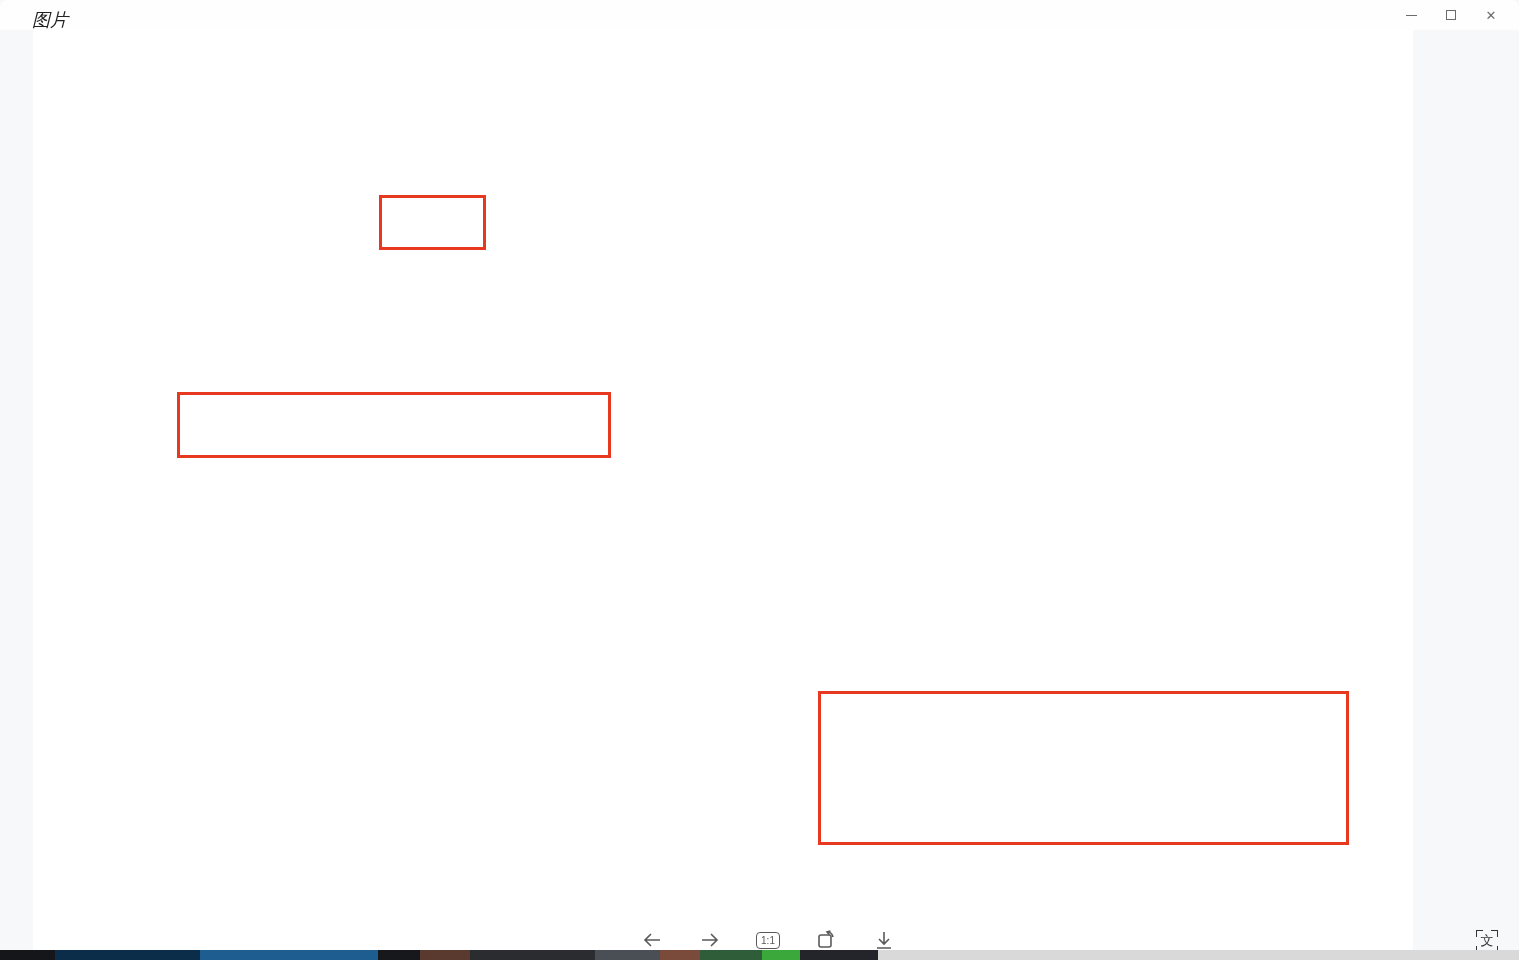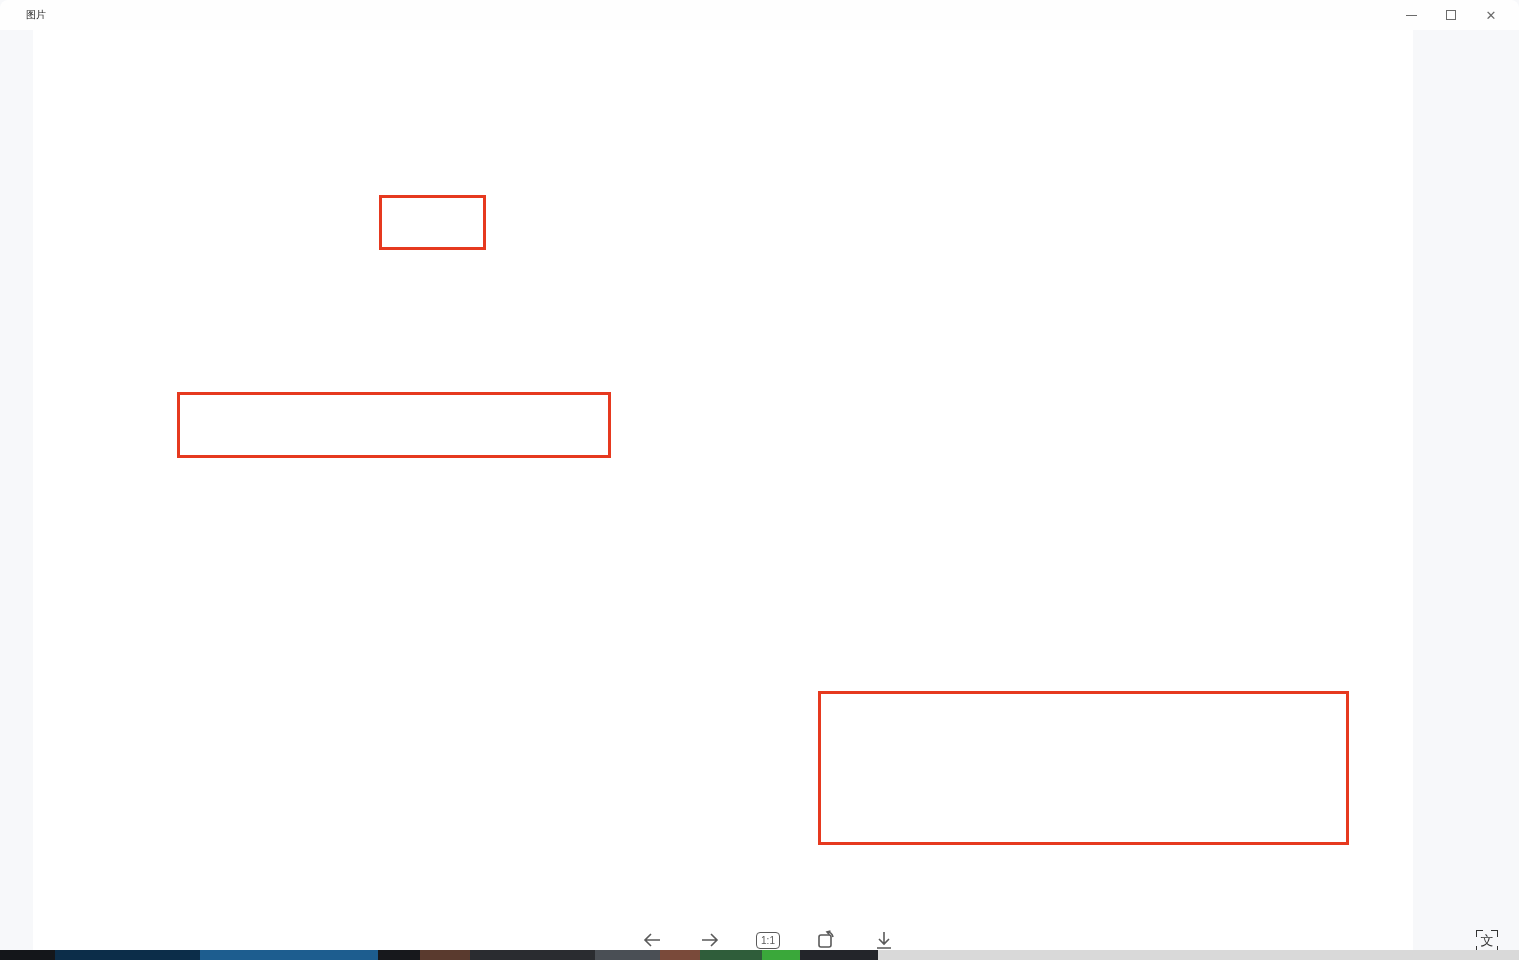--- a/index.html
+++ b/index.html
@@ -2,21 +2,21 @@
 <html><head>
 <meta charset="utf-8">
 <style>
   * { margin:0; padding:0; box-sizing:border-box; }
   html,body { width:1519px; height:960px; overflow:hidden; }
   body { font-family:"Liberation Sans","DejaVu Sans",sans-serif; background:#f7f8fa; position:relative; }
 
   
   .titlebar { position:absolute; top:0; left:0; width:1519px; height:30px; background:#fefefe;
               border-top-left-radius:8px; border-top-right-radius:8px; z-index:40; }
-  .win-title { position:absolute; left:26px; top:8px; font-size:10px; color:#222; }
+  .win-title { position:absolute; left:32px; top:8px; font-size:18px; color:#222;font-style:italic; }
   .win-controls { position:absolute; right:8px; top:0; height:30px; display:flex; }
   .win-btn { width:40px; height:30px; display:flex; align-items:center; justify-content:center; color:#6b6b6b; }
   .glyph-min { width:11px; height:1px; background:#6b6b6b; display:inline-block; }
   .glyph-max { width:10px; height:10px; border:1px solid #6b6b6b; display:inline-block; }
   .glyph-close { font-size:13px; line-height:1; color:#6b6b6b; }
 
   
   .image-area { position:absolute; left:33px; top:30px; width:1380px; height:920px; background:#ffffff; z-index:1; }
   .side-gutter-left { position:absolute; left:0; top:30px; width:33px; height:920px; background:#f7f8fa; }
   .side-gutter-right{ position:absolute; left:1413px; top:30px; width:106px; height:920px; background:#f7f8fa; }

